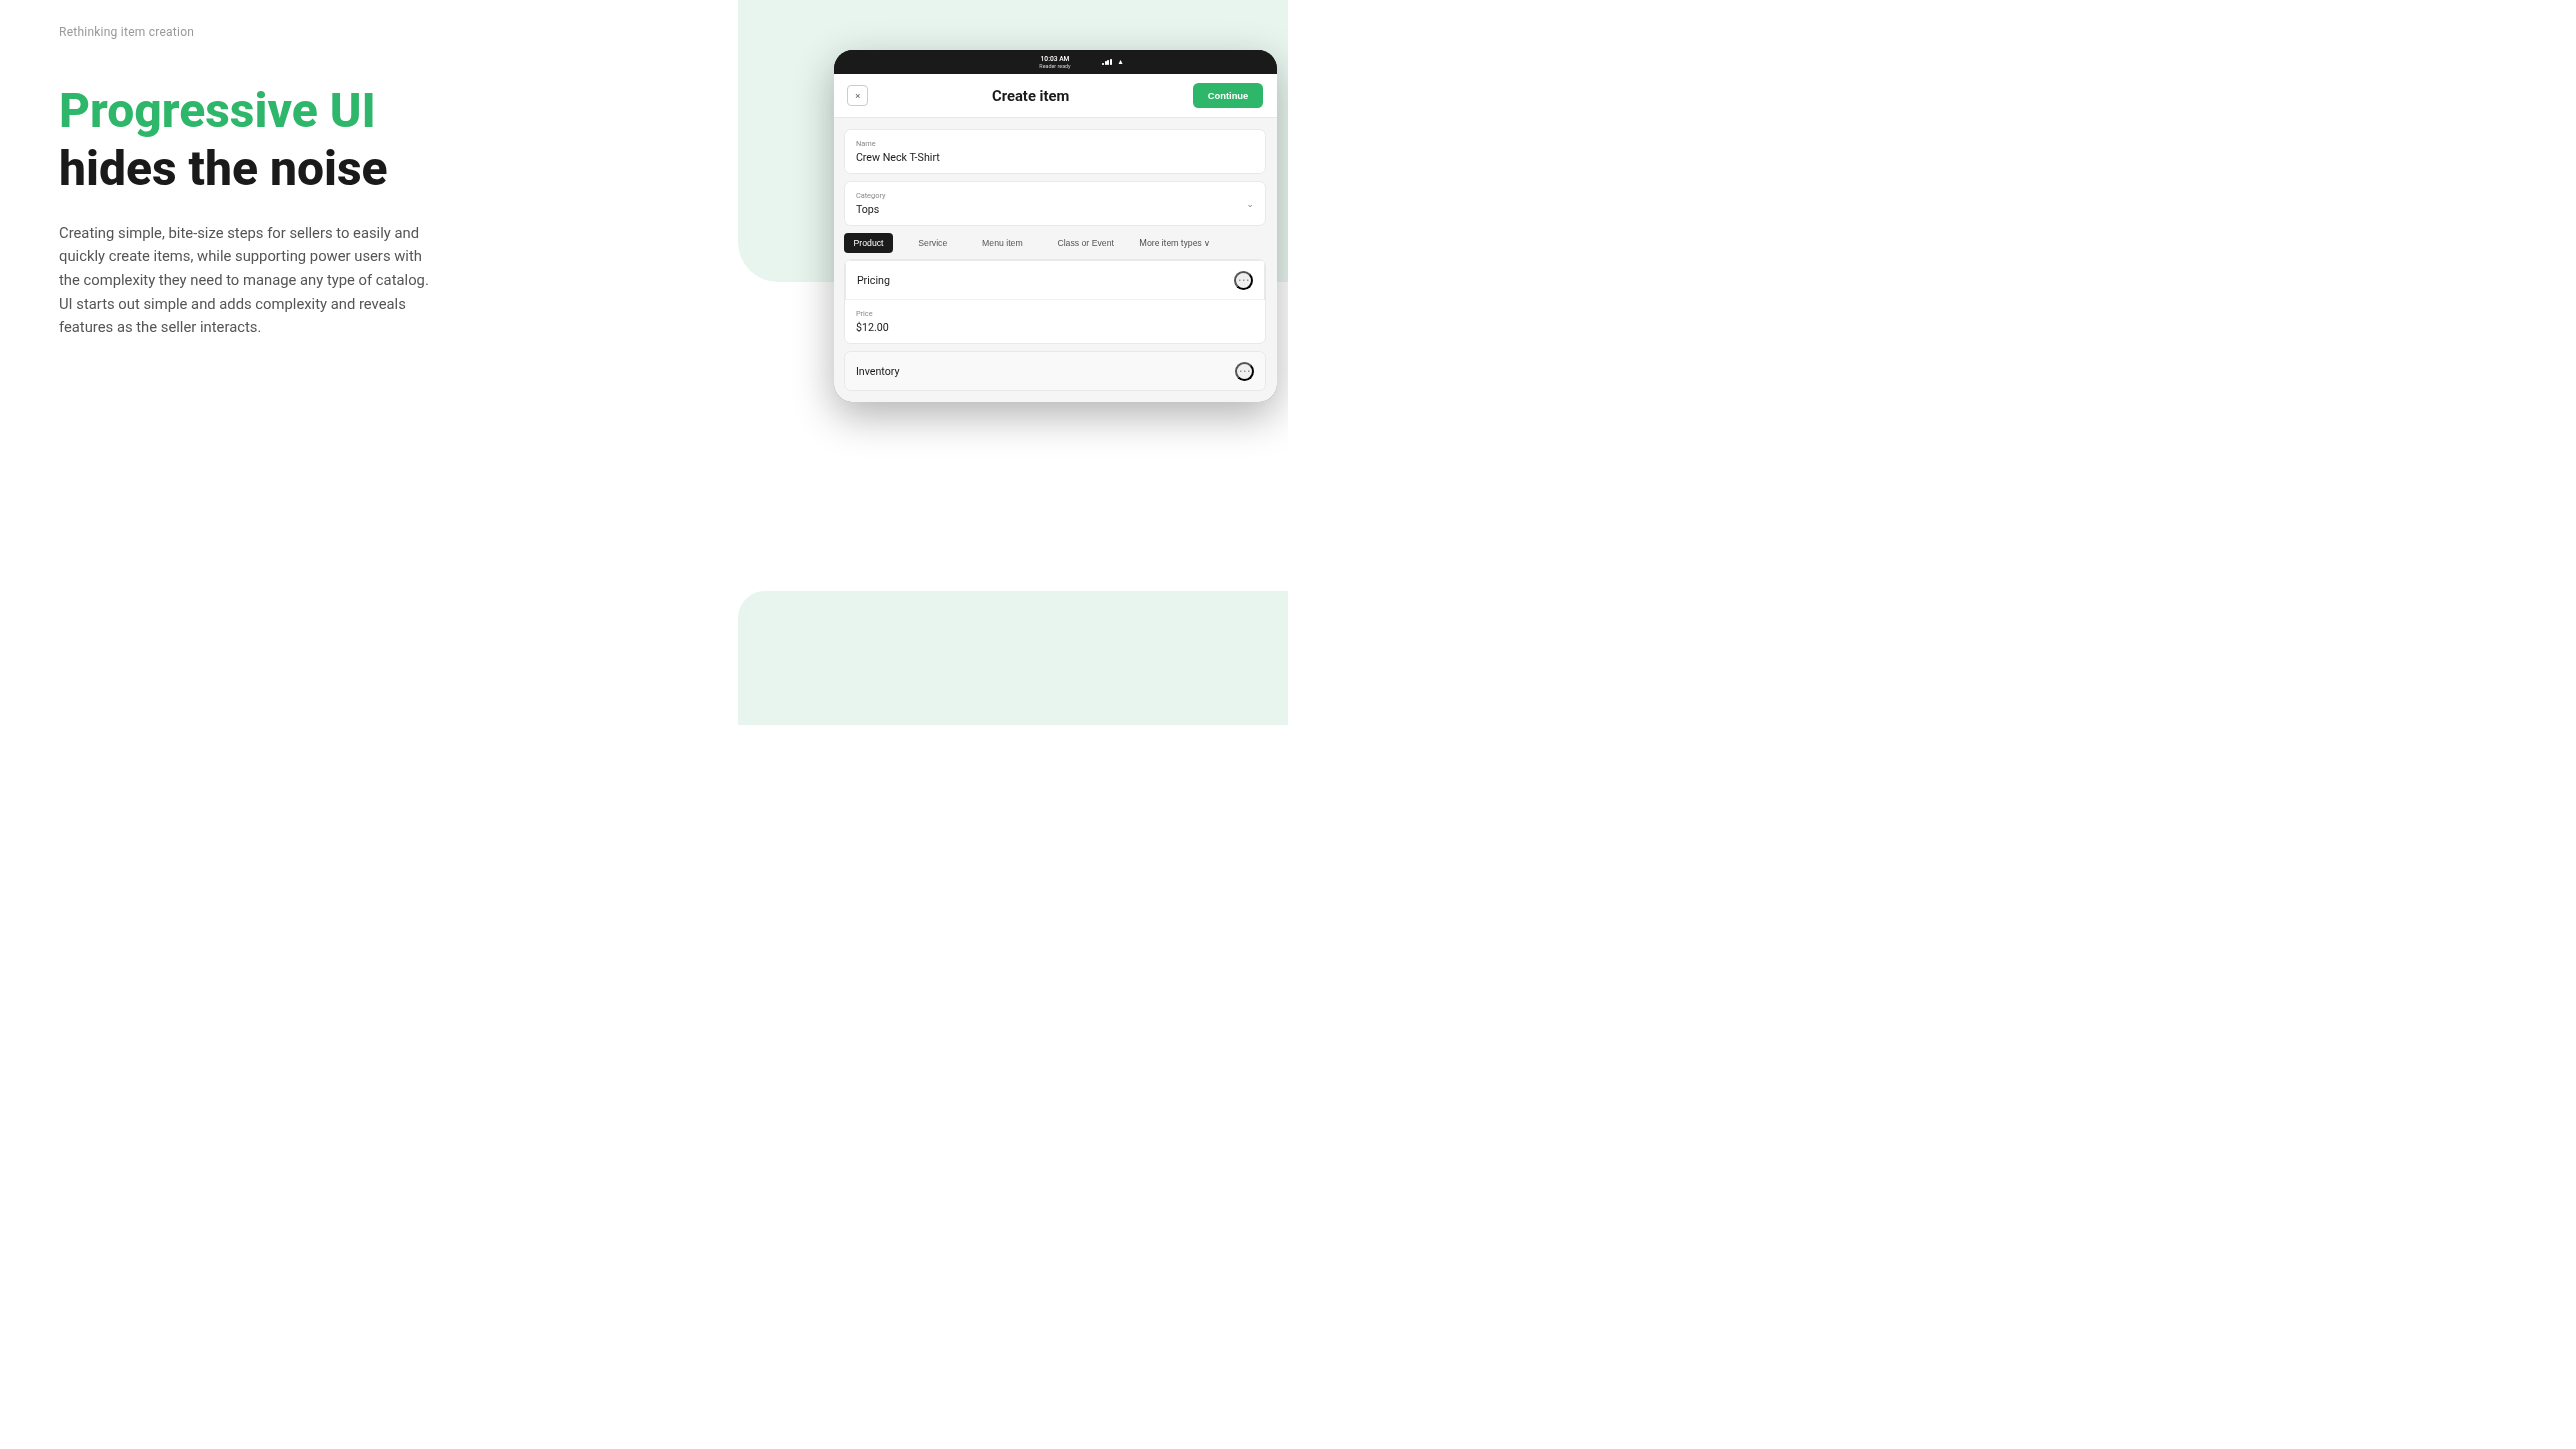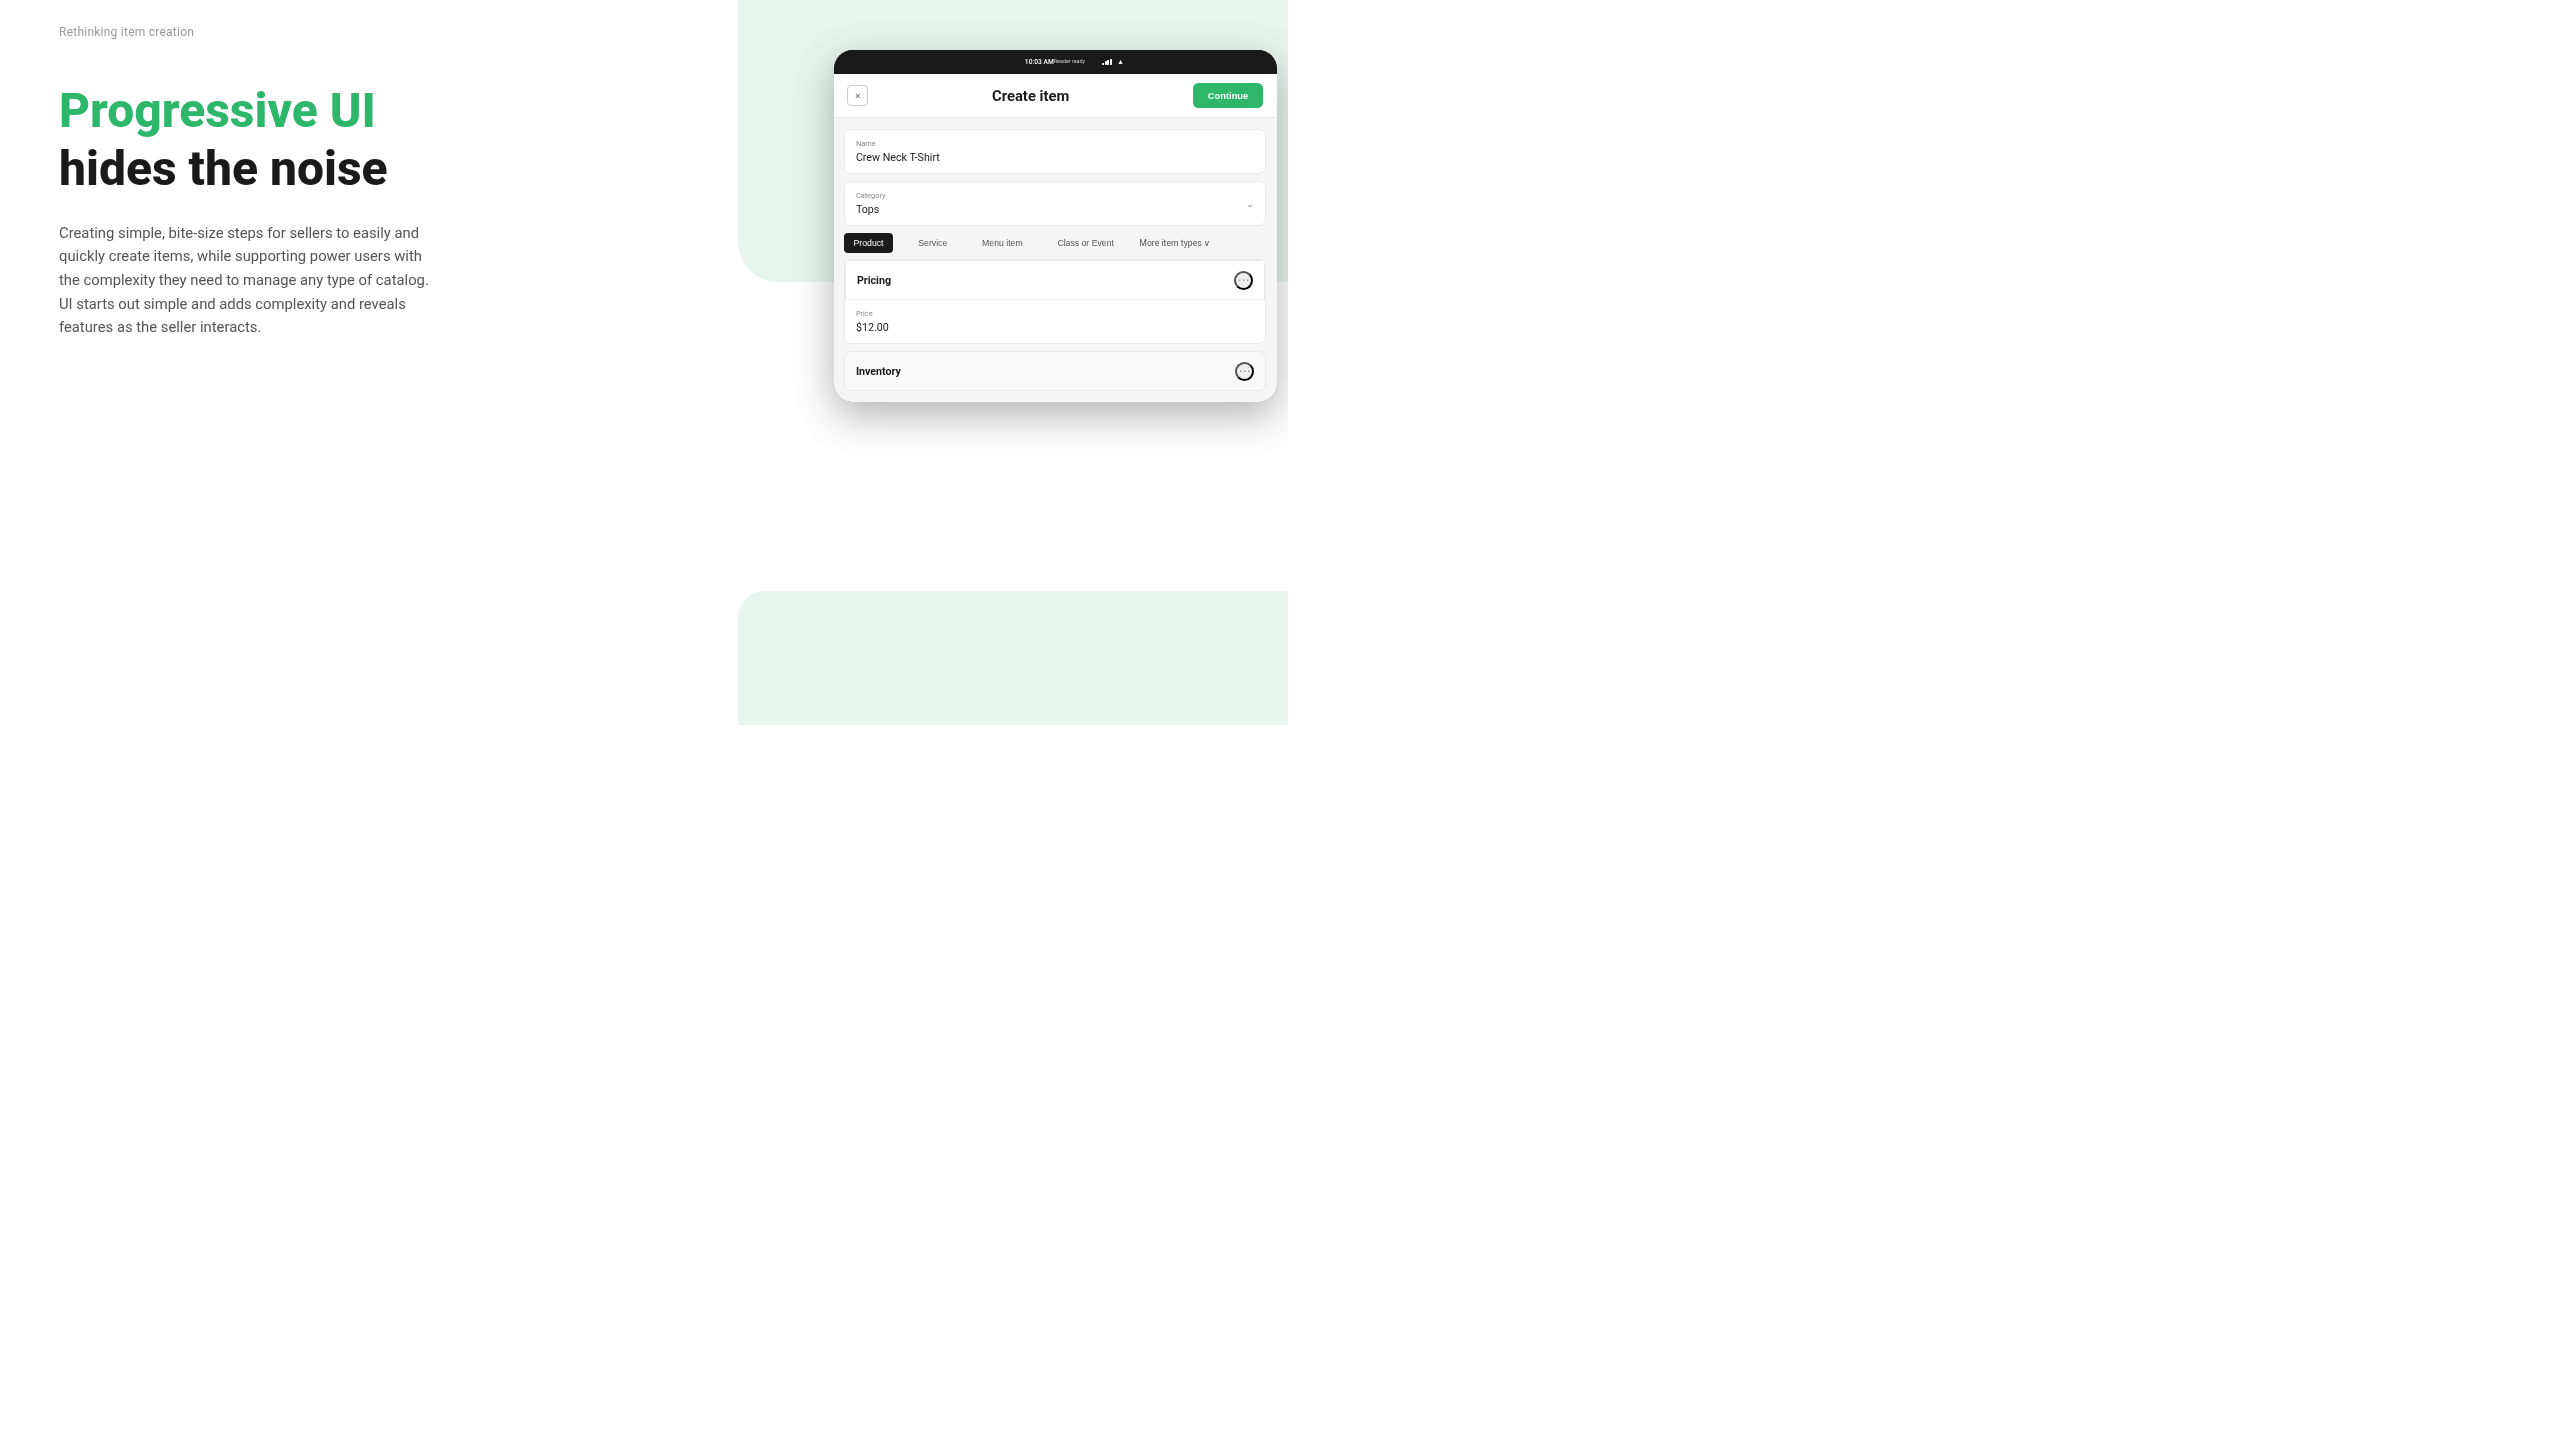--- a/index.html
+++ b/index.html
@@ -103,21 +103,22 @@
       background: #1a1a1a;
       height: 24px;
       display: flex;
       align-items: center;
       justify-content: center;
       padding: 0 13.4px;
     }
 
     .status-bar-content {
       display: flex;
-      flex-direction: row;
+      flex-direction: column;
+      align-items: center;
     }
 
     .status-time {
       color: white;
       font-size: 6.7px;
       font-weight: 500;
     }
 
     .status-reader {
       color: #ccc;
@@ -289,21 +290,21 @@
       padding: 9.4px 10.7px;
       margin-bottom: 6.7px;
       border: 0.7px solid #e8e8e8;
       display: flex;
       align-items: center;
       justify-content: space-between;
     }
 
     .section-title {
       font-size: 10.7px;
-      font-weight: 700;
+      font-weight: 400;
       color: #1a1a1a;
     }
 
     .ellipsis-btn {
       width: 19px;
       height: 19px;
       display: flex;
       align-items: center;
       justify-content: center;
       color: #888;

